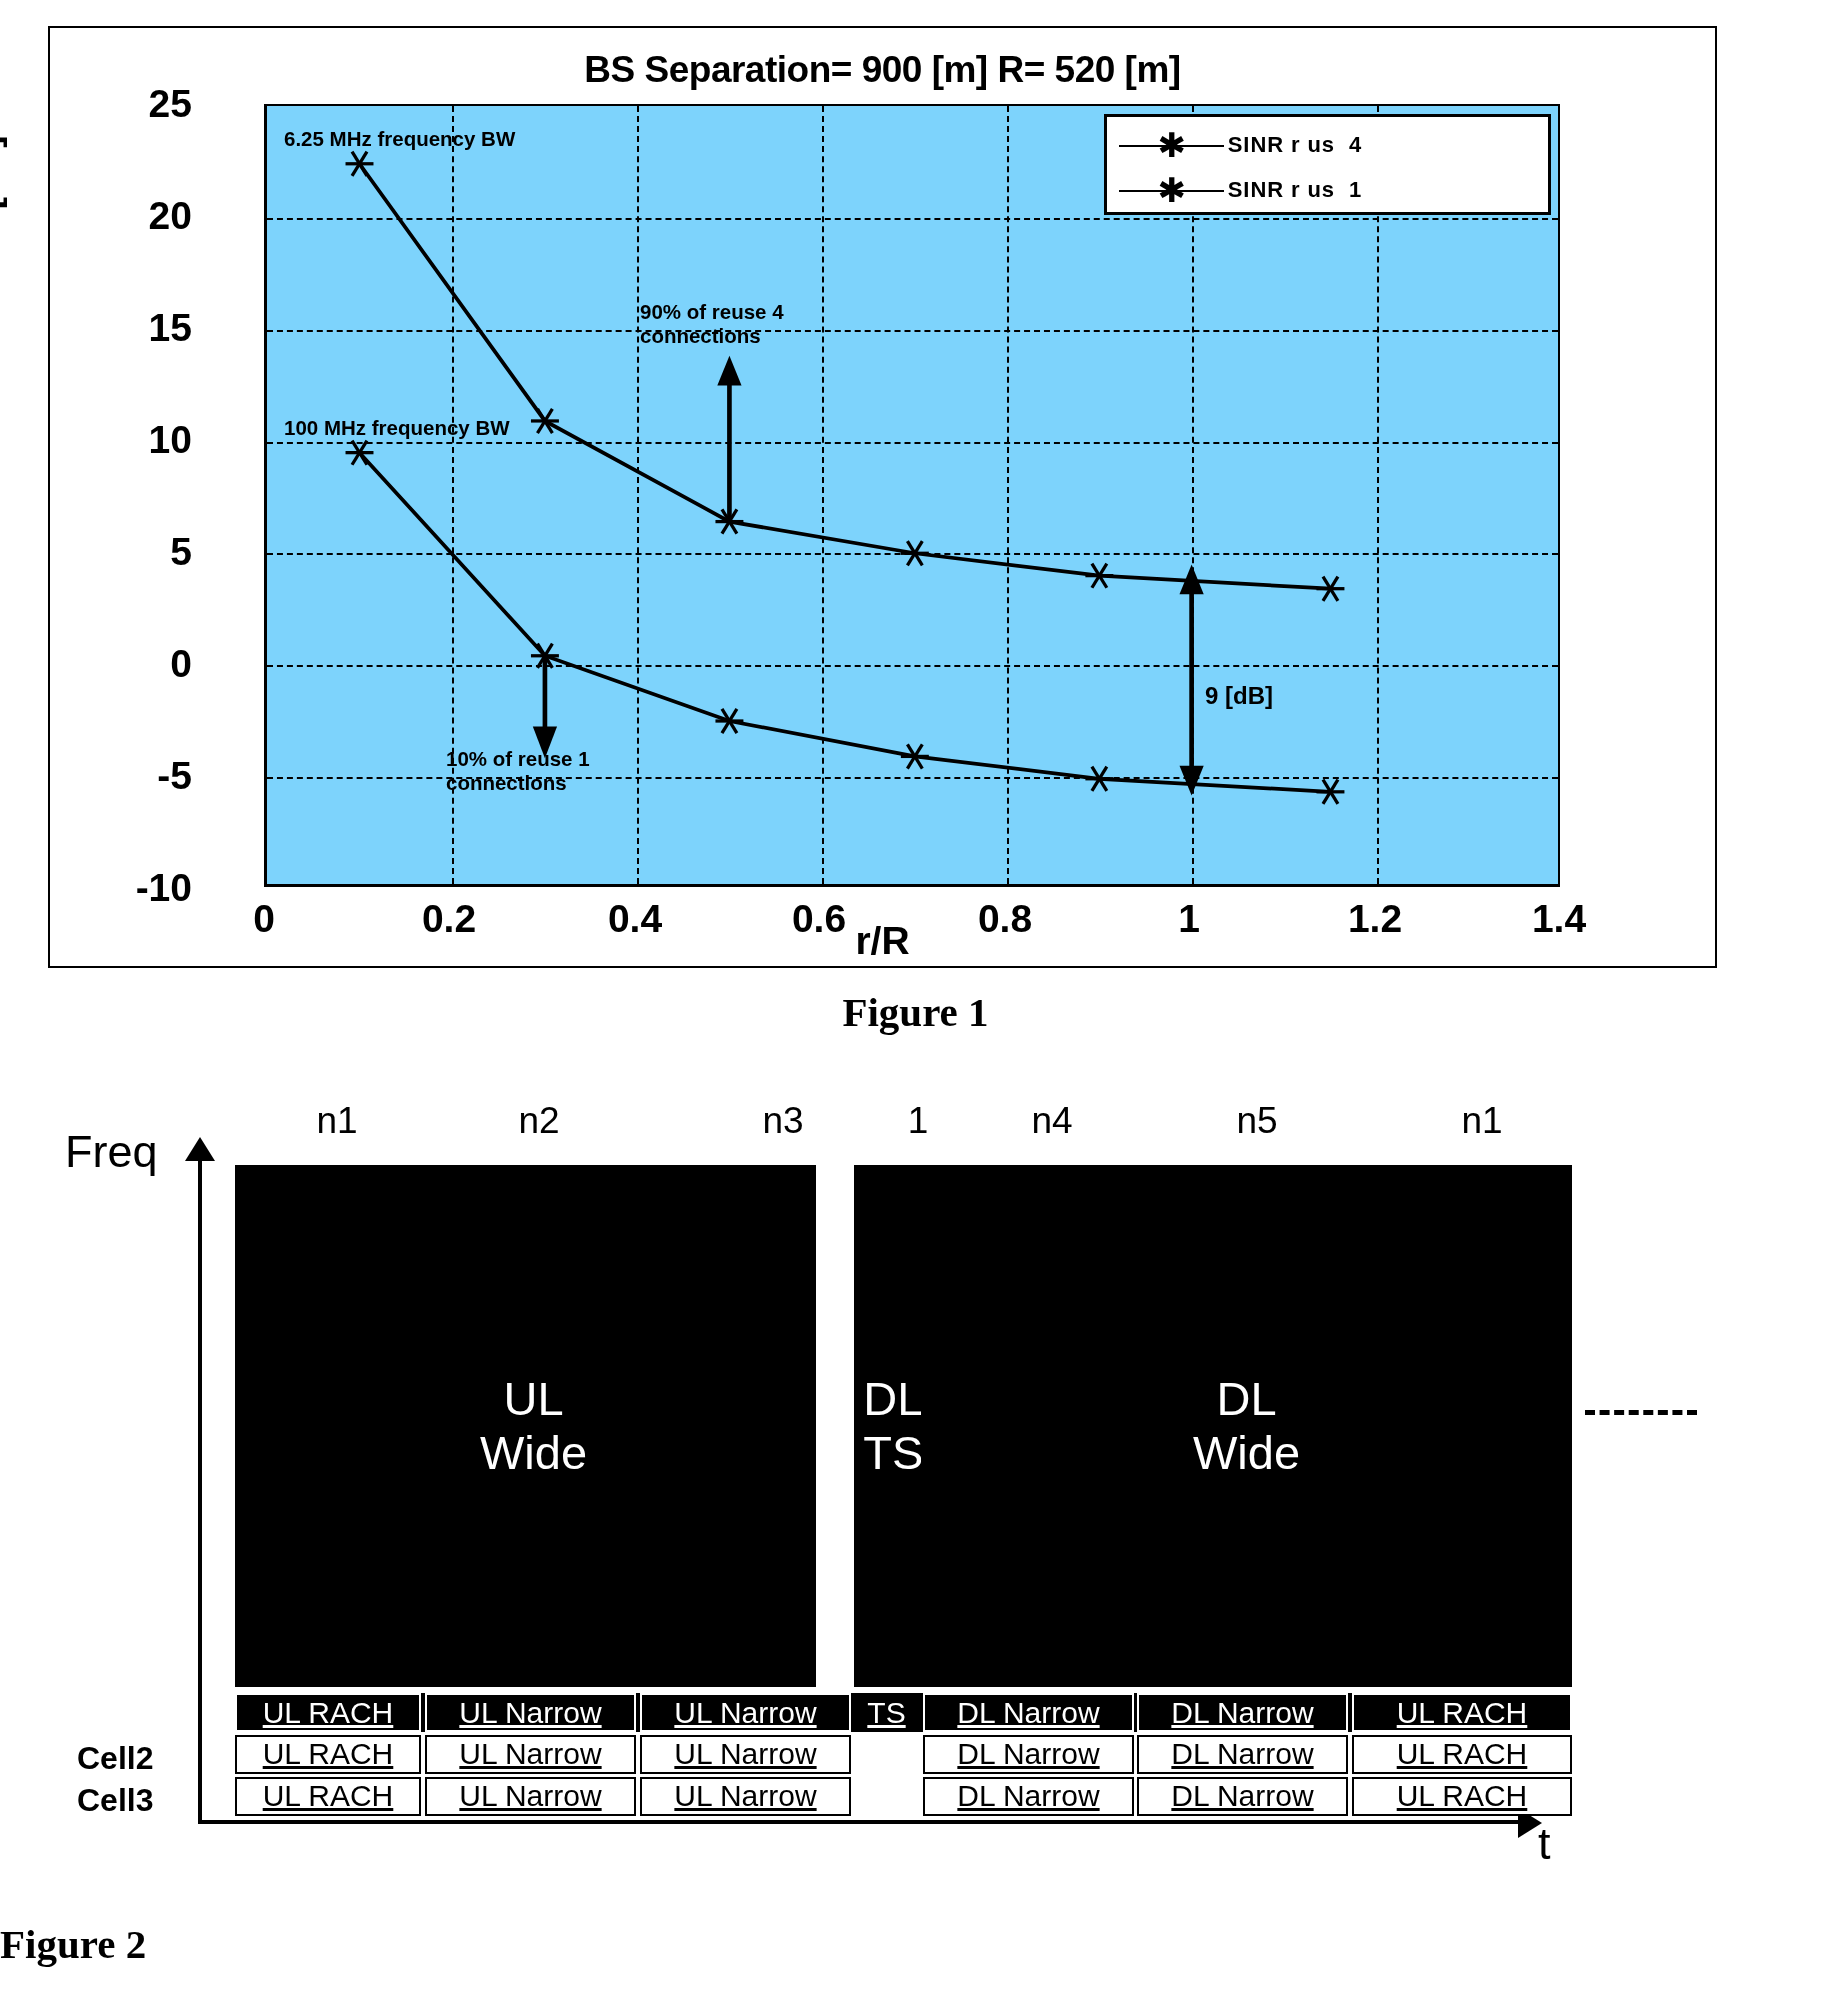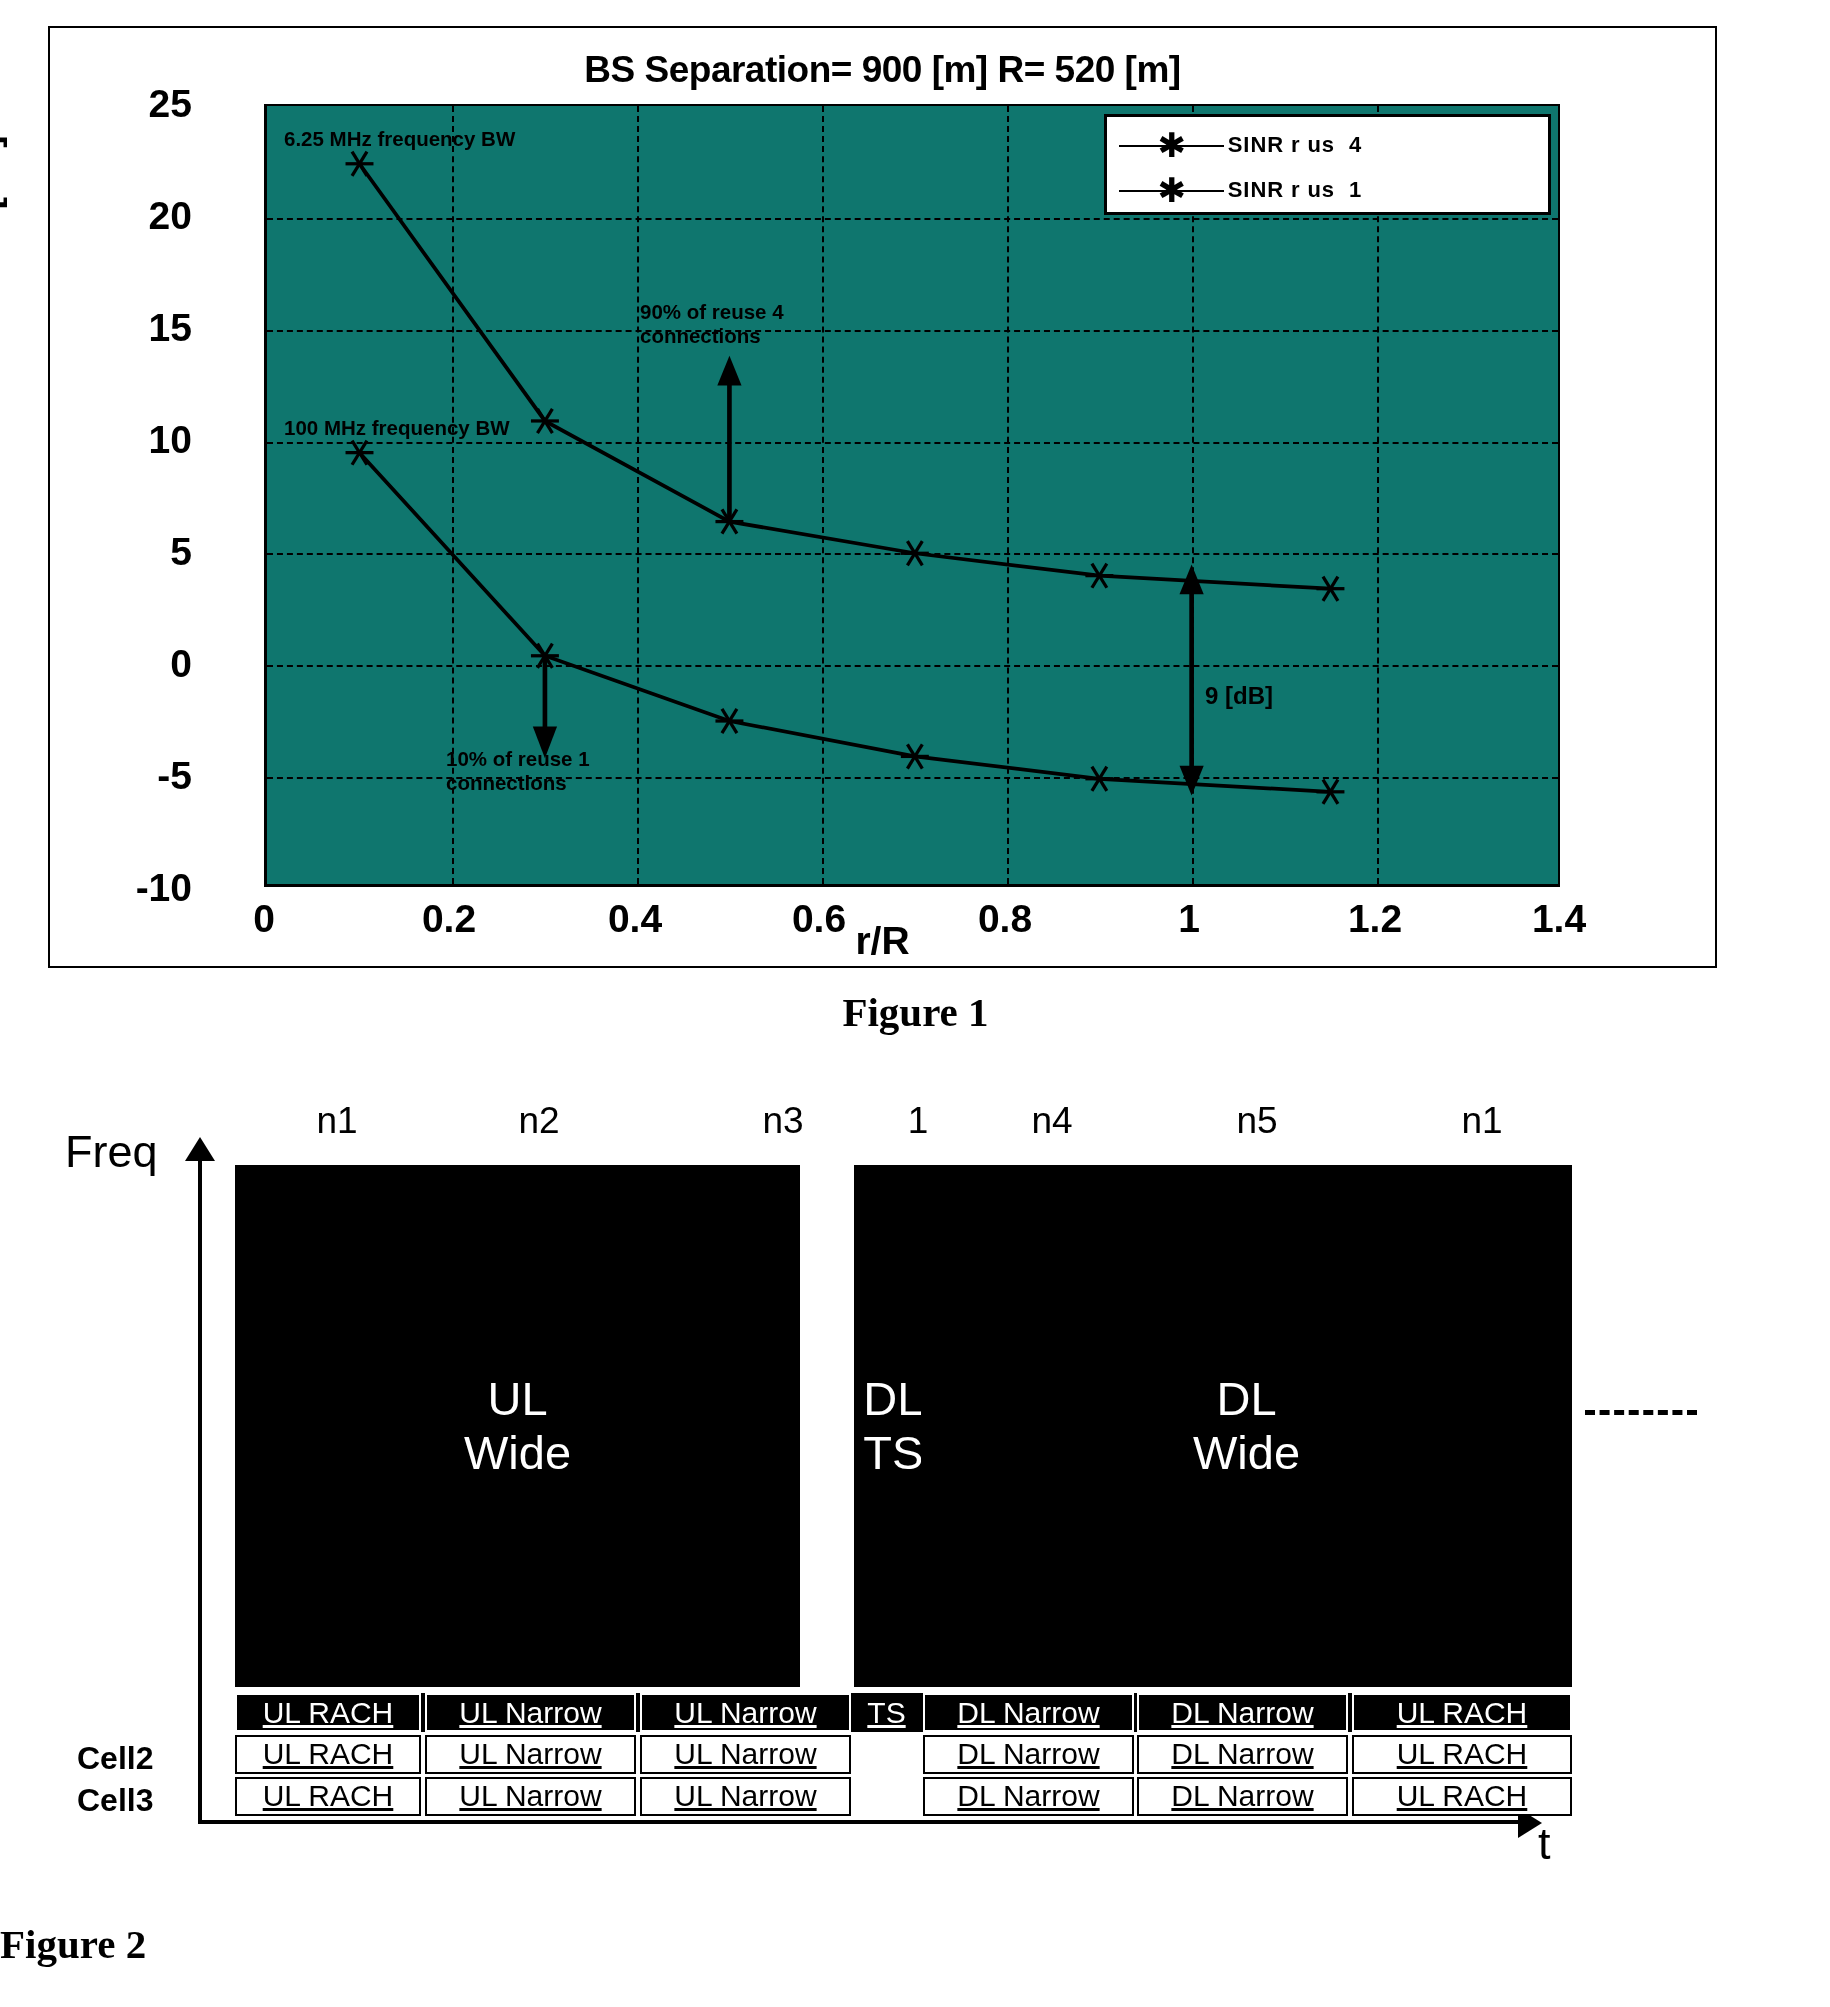--- a/index.html
+++ b/index.html
@@ -43,21 +43,21 @@
     position: absolute;
     left: 214px;
     top: 76px;
     width: 1296px;
     height: 783px;
     border-left: 3.7px solid #000;
     border-bottom: 3.7px solid #000;
     border-top: 2.8px solid #000;
     border-right: 2.8px solid #000;
     box-sizing: border-box;
-    background: #0f766e;
+    background: #7dd3fc;
   }
   .gridline-v {
     position: absolute;
     top: 0;
     bottom: 0;
     width: 0;
     border-left: 2.8px dashed #000;
   }
   .gridline-h {
     position: absolute;
@@ -481,21 +481,21 @@
 
   <div class="col-head" style="left:337px;">n1</div>
   <div class="col-head" style="left:539px;">n2</div>
   <div class="col-head" style="left:783px;">n3</div>
   <div class="col-head" style="left:918px;">1</div>
   <div class="col-head" style="left:1052px;">n4</div>
   <div class="col-head" style="left:1257px;">n5</div>
   <div class="col-head" style="left:1482px;">n1</div>
 
   <div id="blocks">
-    <div class="blk" style="left:0; width:565px;">UL
+    <div class="blk" style="left:0; width:565px;padding-left:16px;">UL
 Wide</div>
     <div class="blk ts-blk" style="left:619px; width:65px;">DL
 TS</div>
     <div class="blk" style="left:686px; width:651px;">DL
 Wide</div>
   </div>
   <div id="dash-right"></div>
 
   <div id="sched-table">
 

